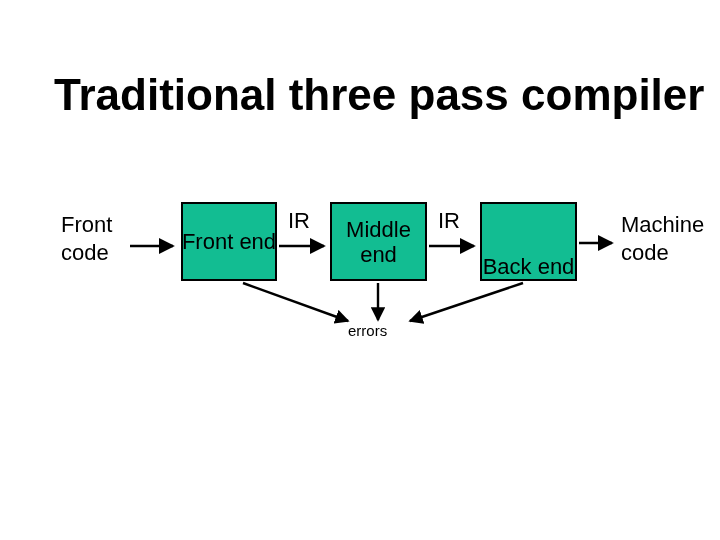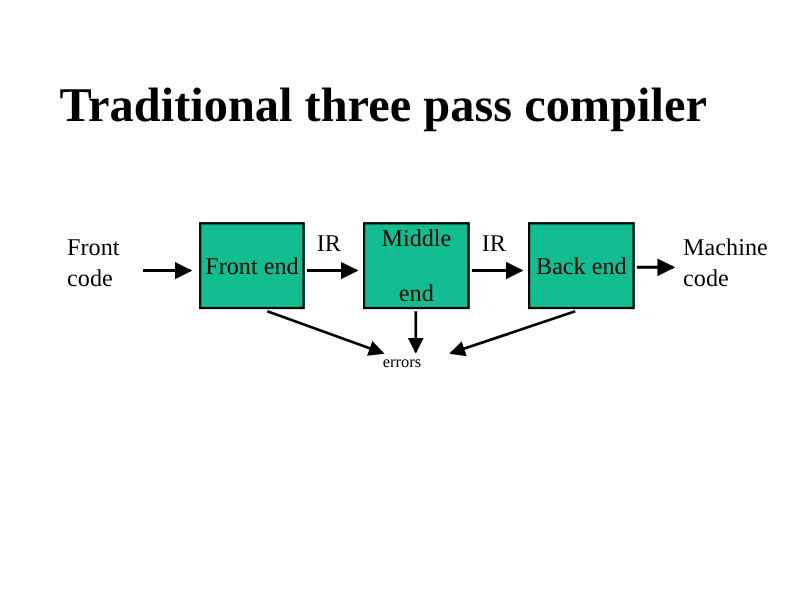--- a/index.html
+++ b/index.html
@@ -1,41 +1,41 @@
 <!DOCTYPE html>
 <html style="--background: #ffffff; --box-fill: #12bd92; --box-border: #000000; --text: #000000;"><head>
 <meta charset="utf-8">
 <style>
   html,body{margin:0;padding:0;background:#fff;}
   .slide{
     position:relative;width:720px;height:456px;overflow:hidden;
     background:var(--background,#ffffff);
     color:var(--text,#000000);
-    font-family:Liberation Serif, serif;
+    font-family:Liberation Sans, sans-serif;
   }
   .title{
     position:absolute;left:54px;top:70px;margin:0;
     font-size:44px;font-weight:bold;white-space:nowrap;
   }
   .side-label{
     position:absolute;font-size:22px;line-height:28px;white-space:nowrap;
   }
   .side-label span{display:block;}
   #source-label{left:61px;top:211px;}
   #machine-label{left:621px;top:211px;}
   .stage{
     position:absolute;top:202px;height:79px;box-sizing:border-box;
     background:var(--box-fill,#12bd92);
     border:2px solid var(--box-border,#000000);
     display:flex;flex-direction:column;align-items:center;justify-content:center;
     font-size:22px;line-height:25px;text-align:center;white-space:nowrap;
   }
   #stage-front{left:181px;width:96px;}
-  #stage-middle{left:330px;width:97px;justify-content:space-between;}
-  #stage-back{left:480px;width:97px;}
+  #stage-middle{left:330px;width:97px;}
+  #stage-back{left:480px;width:97px;justify-content:flex-end;}
   .ir-label{position:absolute;top:208px;font-size:22px;white-space:nowrap;}
   #ir-1{left:288px;}
   #ir-2{left:438px;}
   .errors-label{position:absolute;left:348px;top:322px;font-size:15px;white-space:nowrap;}
   .arrow-layer{position:absolute;left:0;top:0;pointer-events:none;}
 </style>
 </head>
 <body>
 
 <div class="slide">

